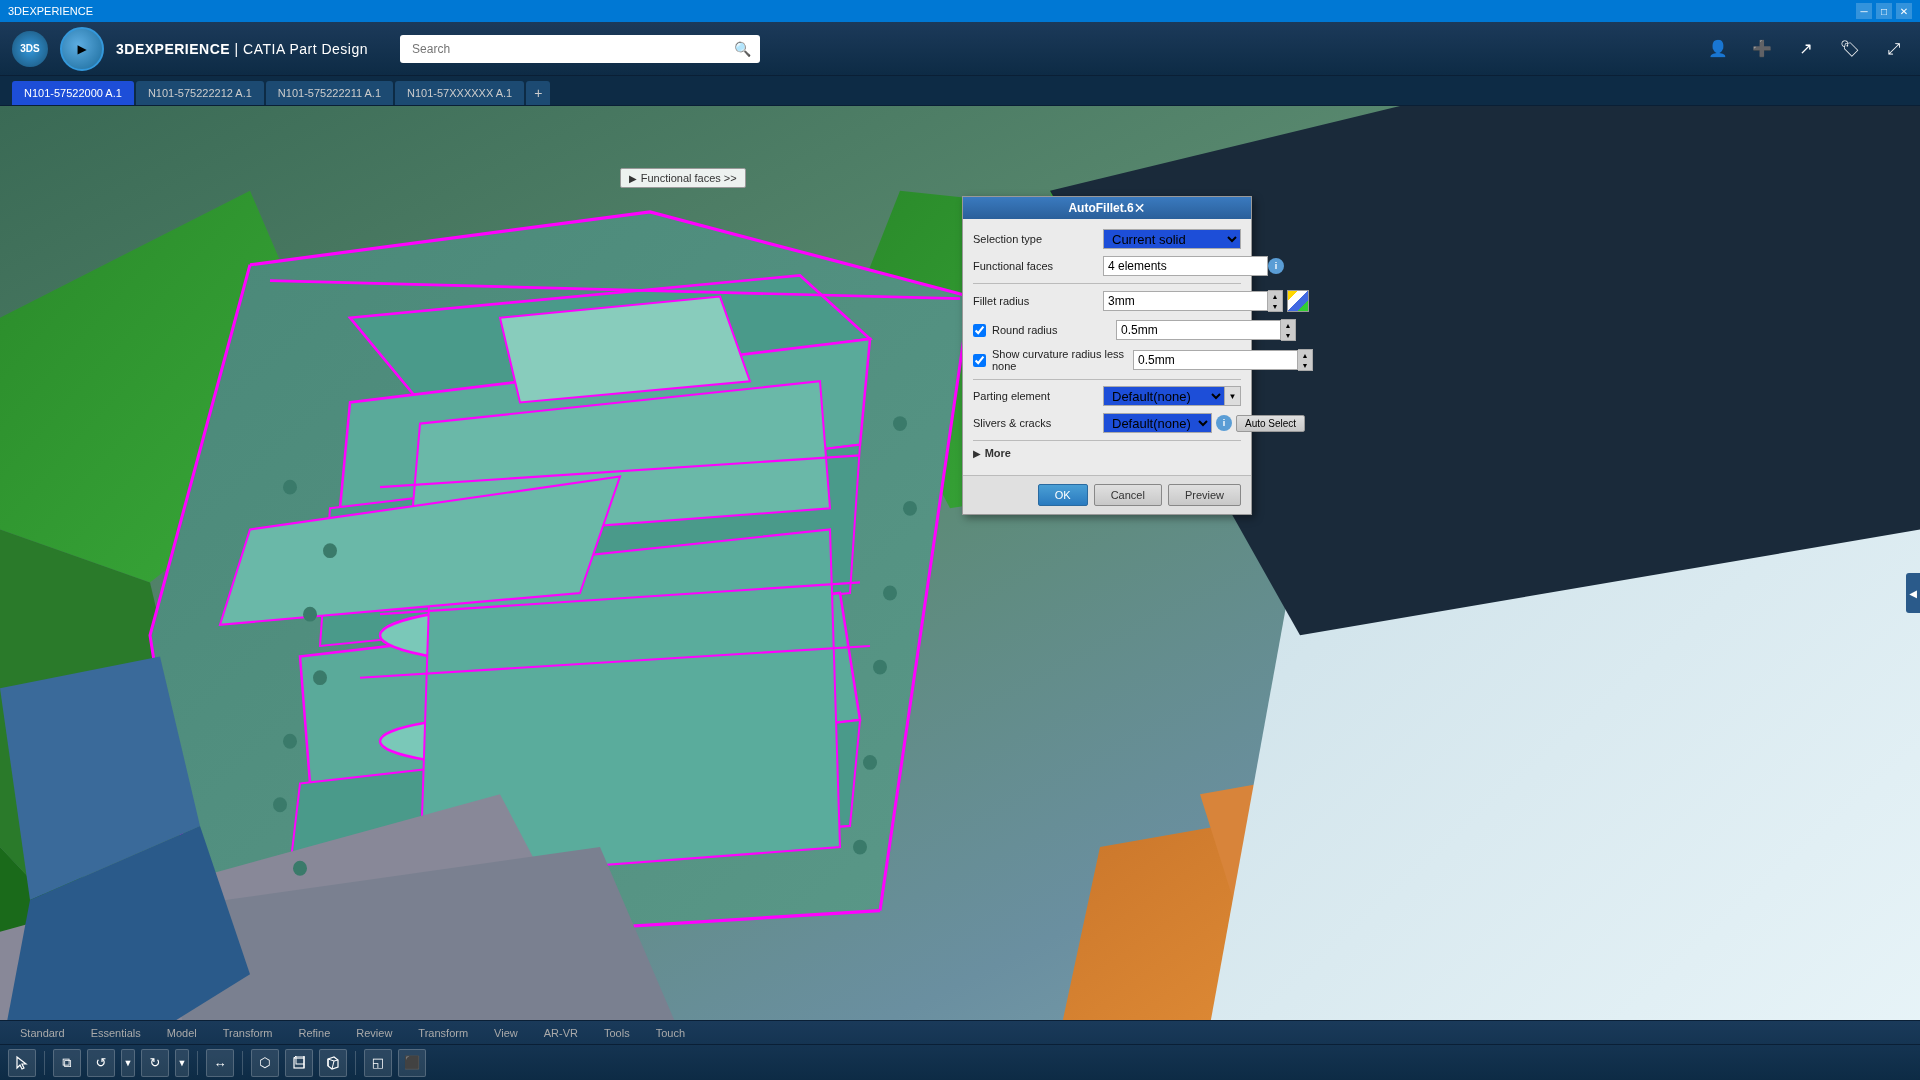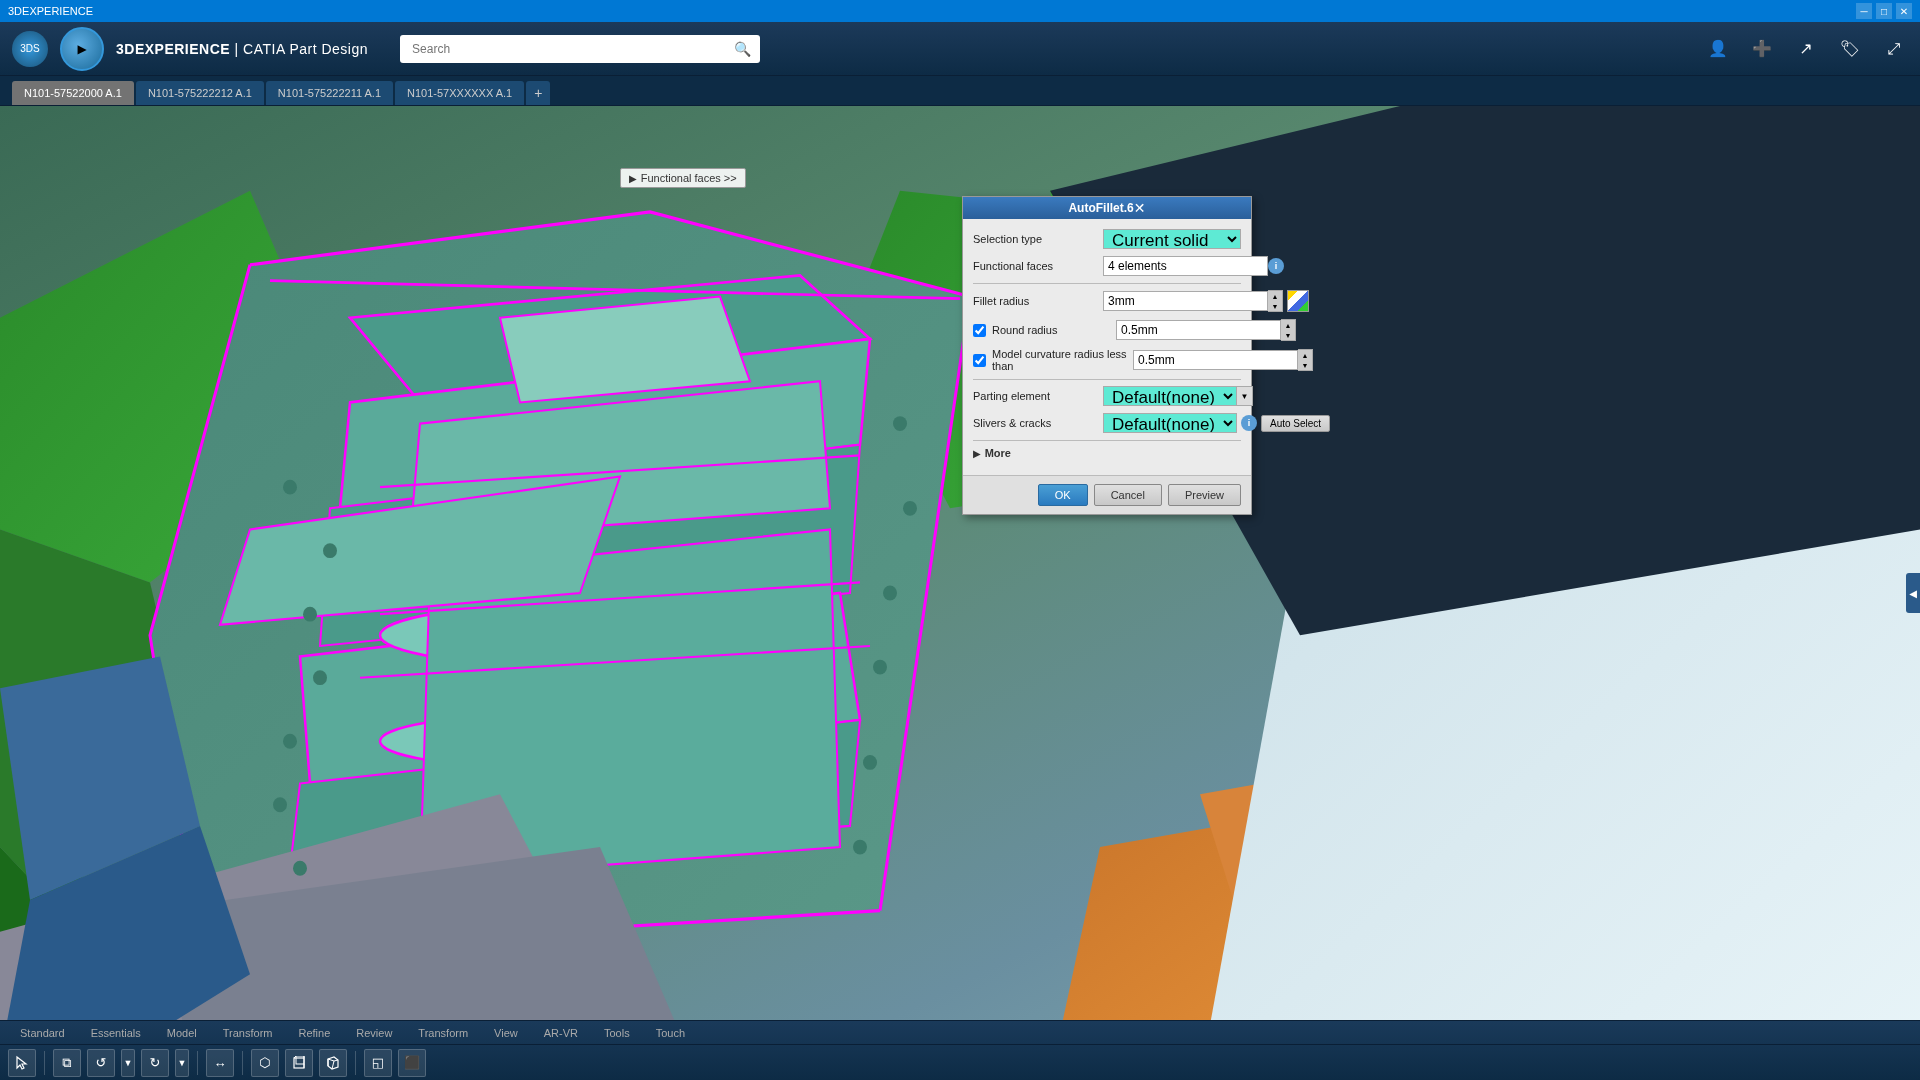--- a/index.html
+++ b/index.html
@@ -42,21 +42,21 @@
       padding: 0 12px;
       gap: 12px;
       border-bottom: 1px solid #0a1f35;
     }
 
     #brand-logo {
       width: 36px; height: 36px;
       background: radial-gradient(circle, #3498db, #1a5276);
       border-radius: 50%;
       display: flex; align-items: center; justify-content: center;
-      color: white; font-size: 10px; font-weight: normal;
+      color: white; font-size: 10px; font-weight: bold;
     }
 
     #play-btn {
       width: 44px; height: 44px;
       background: radial-gradient(circle at 40% 40%, #5dade2, #1a6a9a);
       border-radius: 50%;
       display: flex; align-items: center; justify-content: center;
       cursor: pointer; border: 2px solid #3498db;
     }
 
@@ -114,21 +114,21 @@
       background: #1c4a72;
       color: #ccc;
       font-size: 11px;
       display: flex; align-items: center;
       padding: 0 12px;
       cursor: pointer;
       border-radius: 3px 3px 0 0;
       white-space: nowrap;
     }
     .tab.active {
-      background: #737373;
+      background: #1d4ed8;
       color: white;
     }
     .tab-add {
       width: 24px; height: 24px;
       background: #1c4a72;
       color: #ccc;
       display: flex; align-items: center; justify-content: center;
       cursor: pointer;
       border-radius: 3px 3px 0 0;
       font-size: 14px;
@@ -243,22 +243,22 @@
 
     .dialog-select-group {
       flex: 1;
       display: flex;
       align-items: center;
     }
     .dialog-select {
       flex: 1;
       height: 20px;
       border: 1px solid #aaa;
-      background: #5eead4;
-      font-size: 17px;
+      background: #1d4ed8;
+      font-size: 13px;
       padding: 0 4px;
       outline: none;
       cursor: pointer;
     }
     .dialog-select-arrow {
       width: 16px; height: 20px;
       border: 1px solid #aaa;
       border-left: none;
       background: #ddd;
       display: flex; align-items: center; justify-content: center;
@@ -643,21 +643,21 @@
             <input class="dialog-input" type="text" value="0.5mm" style="">
             <div class="dialog-spinner">
               <button class="spin-btn">▲</button>
               <button class="spin-btn">▼</button>
             </div>
           </div>
         </div>
 
         <div class="checkbox-row">
           <input type="checkbox" checked="" id="show-curv-cb" style="">
-          <label class="checkbox-label" for="show-curv-cb" style="width:135px;">Model curvature radius less than</label>
+          <label class="checkbox-label" for="show-curv-cb" style="width:135px;">Show curvature radius less none</label>
           <div class="dialog-input-group" style="flex:1;">
             <input class="dialog-input" type="text" value="0.5mm" style="">
             <div class="dialog-spinner">
               <button class="spin-btn">▲</button>
               <button class="spin-btn">▼</button>
             </div>
           </div>
         </div>
 
         <div class="divider"></div>

